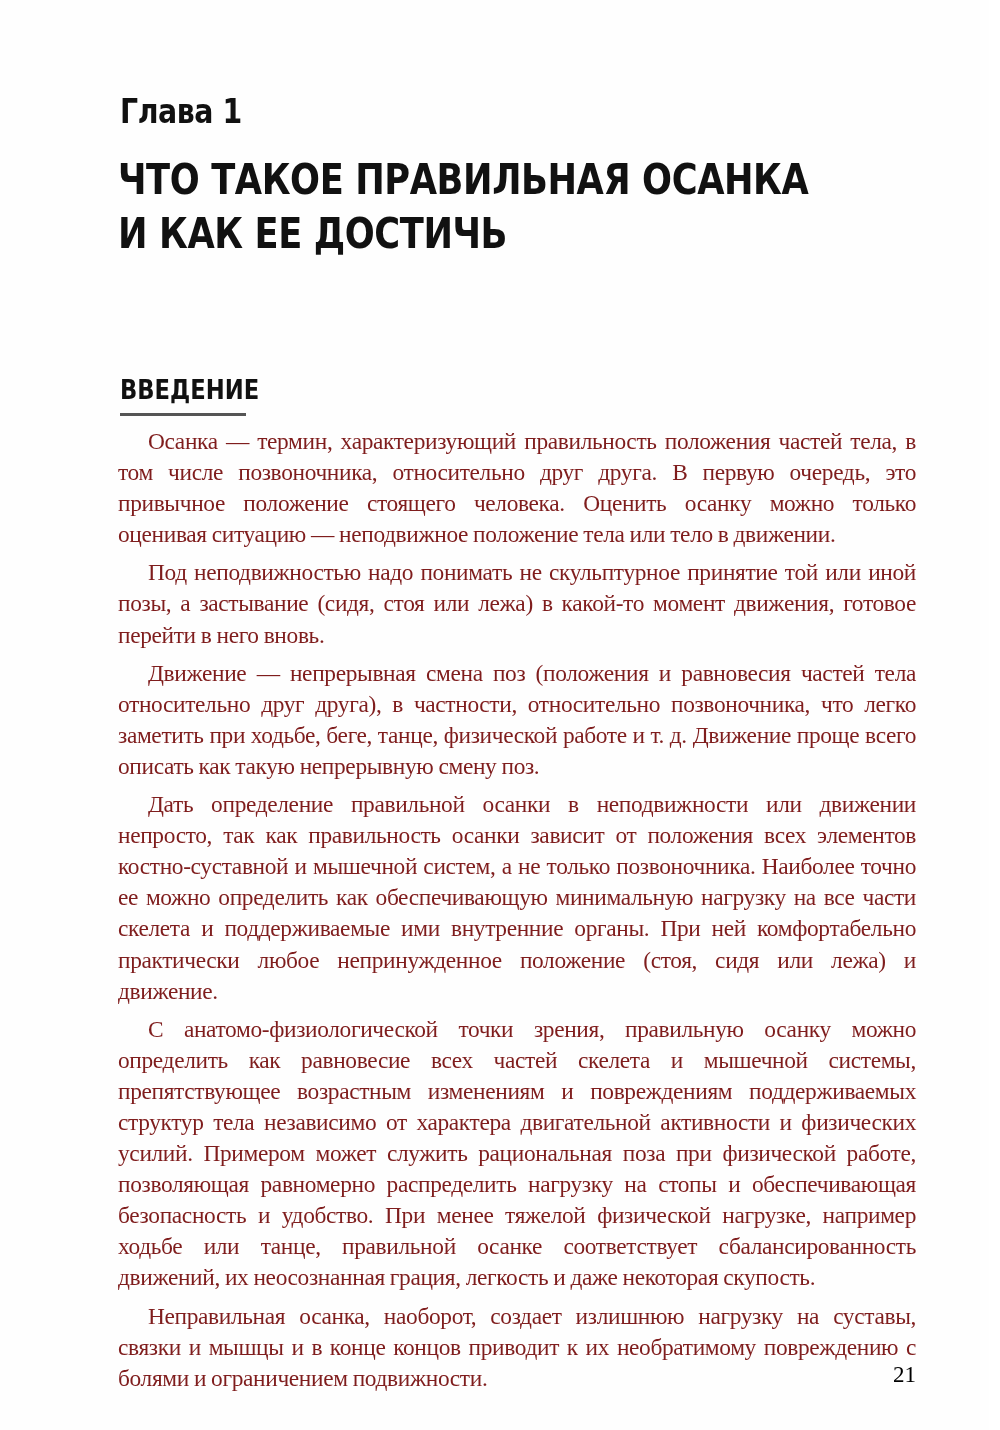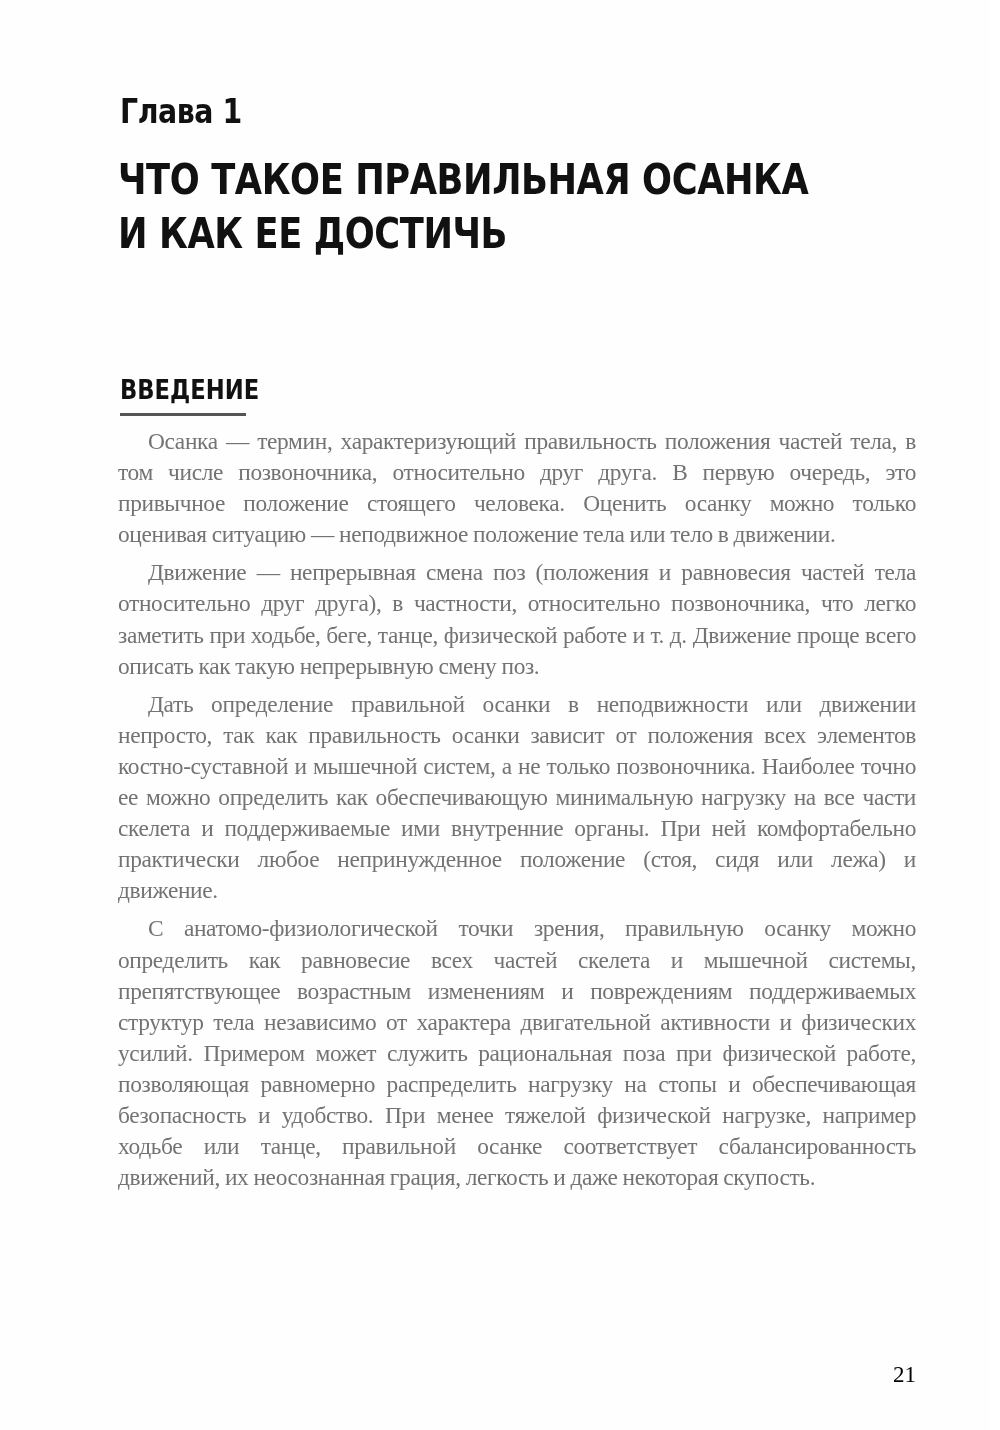--- a/index.html
+++ b/index.html
@@ -72,21 +72,21 @@
       background: #555;
     }
     .body-text {
       position: absolute;
       left: 118px;
       top: 426px;
       width: 798px;
       font-family: "Liberation Serif", serif;
       font-size: 23.4px;
       line-height: 31.1px;
-      color: #737373;
+      color: #7f1d1d;
       text-align: justify;
     }
     .body-text p {
       margin: 0 0 7px 0;
       text-indent: 30px;
       letter-spacing: -0.35px;
       word-spacing: -0.5px;
     }
     .page-number {
       position: absolute;
@@ -107,20 +107,22 @@
   <h1 class="chapter-title">
     <span>ЧТО ТАКОЕ ПРАВИЛЬНАЯ ОСАНКА</span>
     <span>И КАК ЕЕ ДОСТИЧЬ</span>
   </h1>
 
   <h2 class="section-heading">ВВЕДЕНИЕ</h2>
   <div class="section-rule"></div>
 
   <div class="body-text">
     <p>Осанка — термин, характеризующий правильность положения частей тела, в том числе позвоночника, относительно друг друга. В первую очередь, это привычное положение стоящего человека. Оценить осанку можно только оценивая ситуацию — неподвижное положение тела или тело в движении.</p>
+    <p>Под неподвижностью надо понимать не скульптурное принятие той или иной позы, а застывание (сидя, стоя или лежа) в какой-то момент движения, готовое перейти в него вновь.</p>
     <p>Движение — непрерывная смена поз (положения и равновесия частей тела относительно друг друга), в частности, относительно позвоночника, что легко заметить при ходьбе, беге, танце, физической работе и т. д. Движение проще всего описать как такую непрерывную смену поз.</p>
     <p>Дать определение правильной осанки в неподвижности или движении непросто, так как правильность осанки зависит от положения всех элементов костно-суставной и мышечной систем, а не только позвоночника. Наиболее точно ее можно определить как обеспечивающую минимальную нагрузку на все части скелета и поддерживаемые ими внутренние органы. При ней комфортабельно практически любое непринужденное положение (стоя, сидя или лежа) и движение.</p>
     <p>С анатомо-физиологической точки зрения, правильную осанку можно определить как равновесие всех частей скелета и мышечной системы, препятствующее возрастным изменениям и повреждениям поддерживаемых структур тела независимо от характера двигательной активности и физических усилий. Примером может служить рациональная поза при физической работе, позволяющая равномерно распределить нагрузку на стопы и обеспечивающая безопасность и удобство. При менее тяжелой физической нагрузке, например ходьбе или танце, правильной осанке соответствует сбалансированность движений, их неосознанная грация, легкость и даже некоторая скупость.</p>
+    <p>Неправильная осанка, наоборот, создает излишнюю нагрузку на суставы, связки и мышцы и в конце концов приводит к их необратимому повреждению с болями и ограничением подвижности.</p>
   </div>
 
   <div class="page-number">21</div>
 
 </div>
 
 </body></html>

